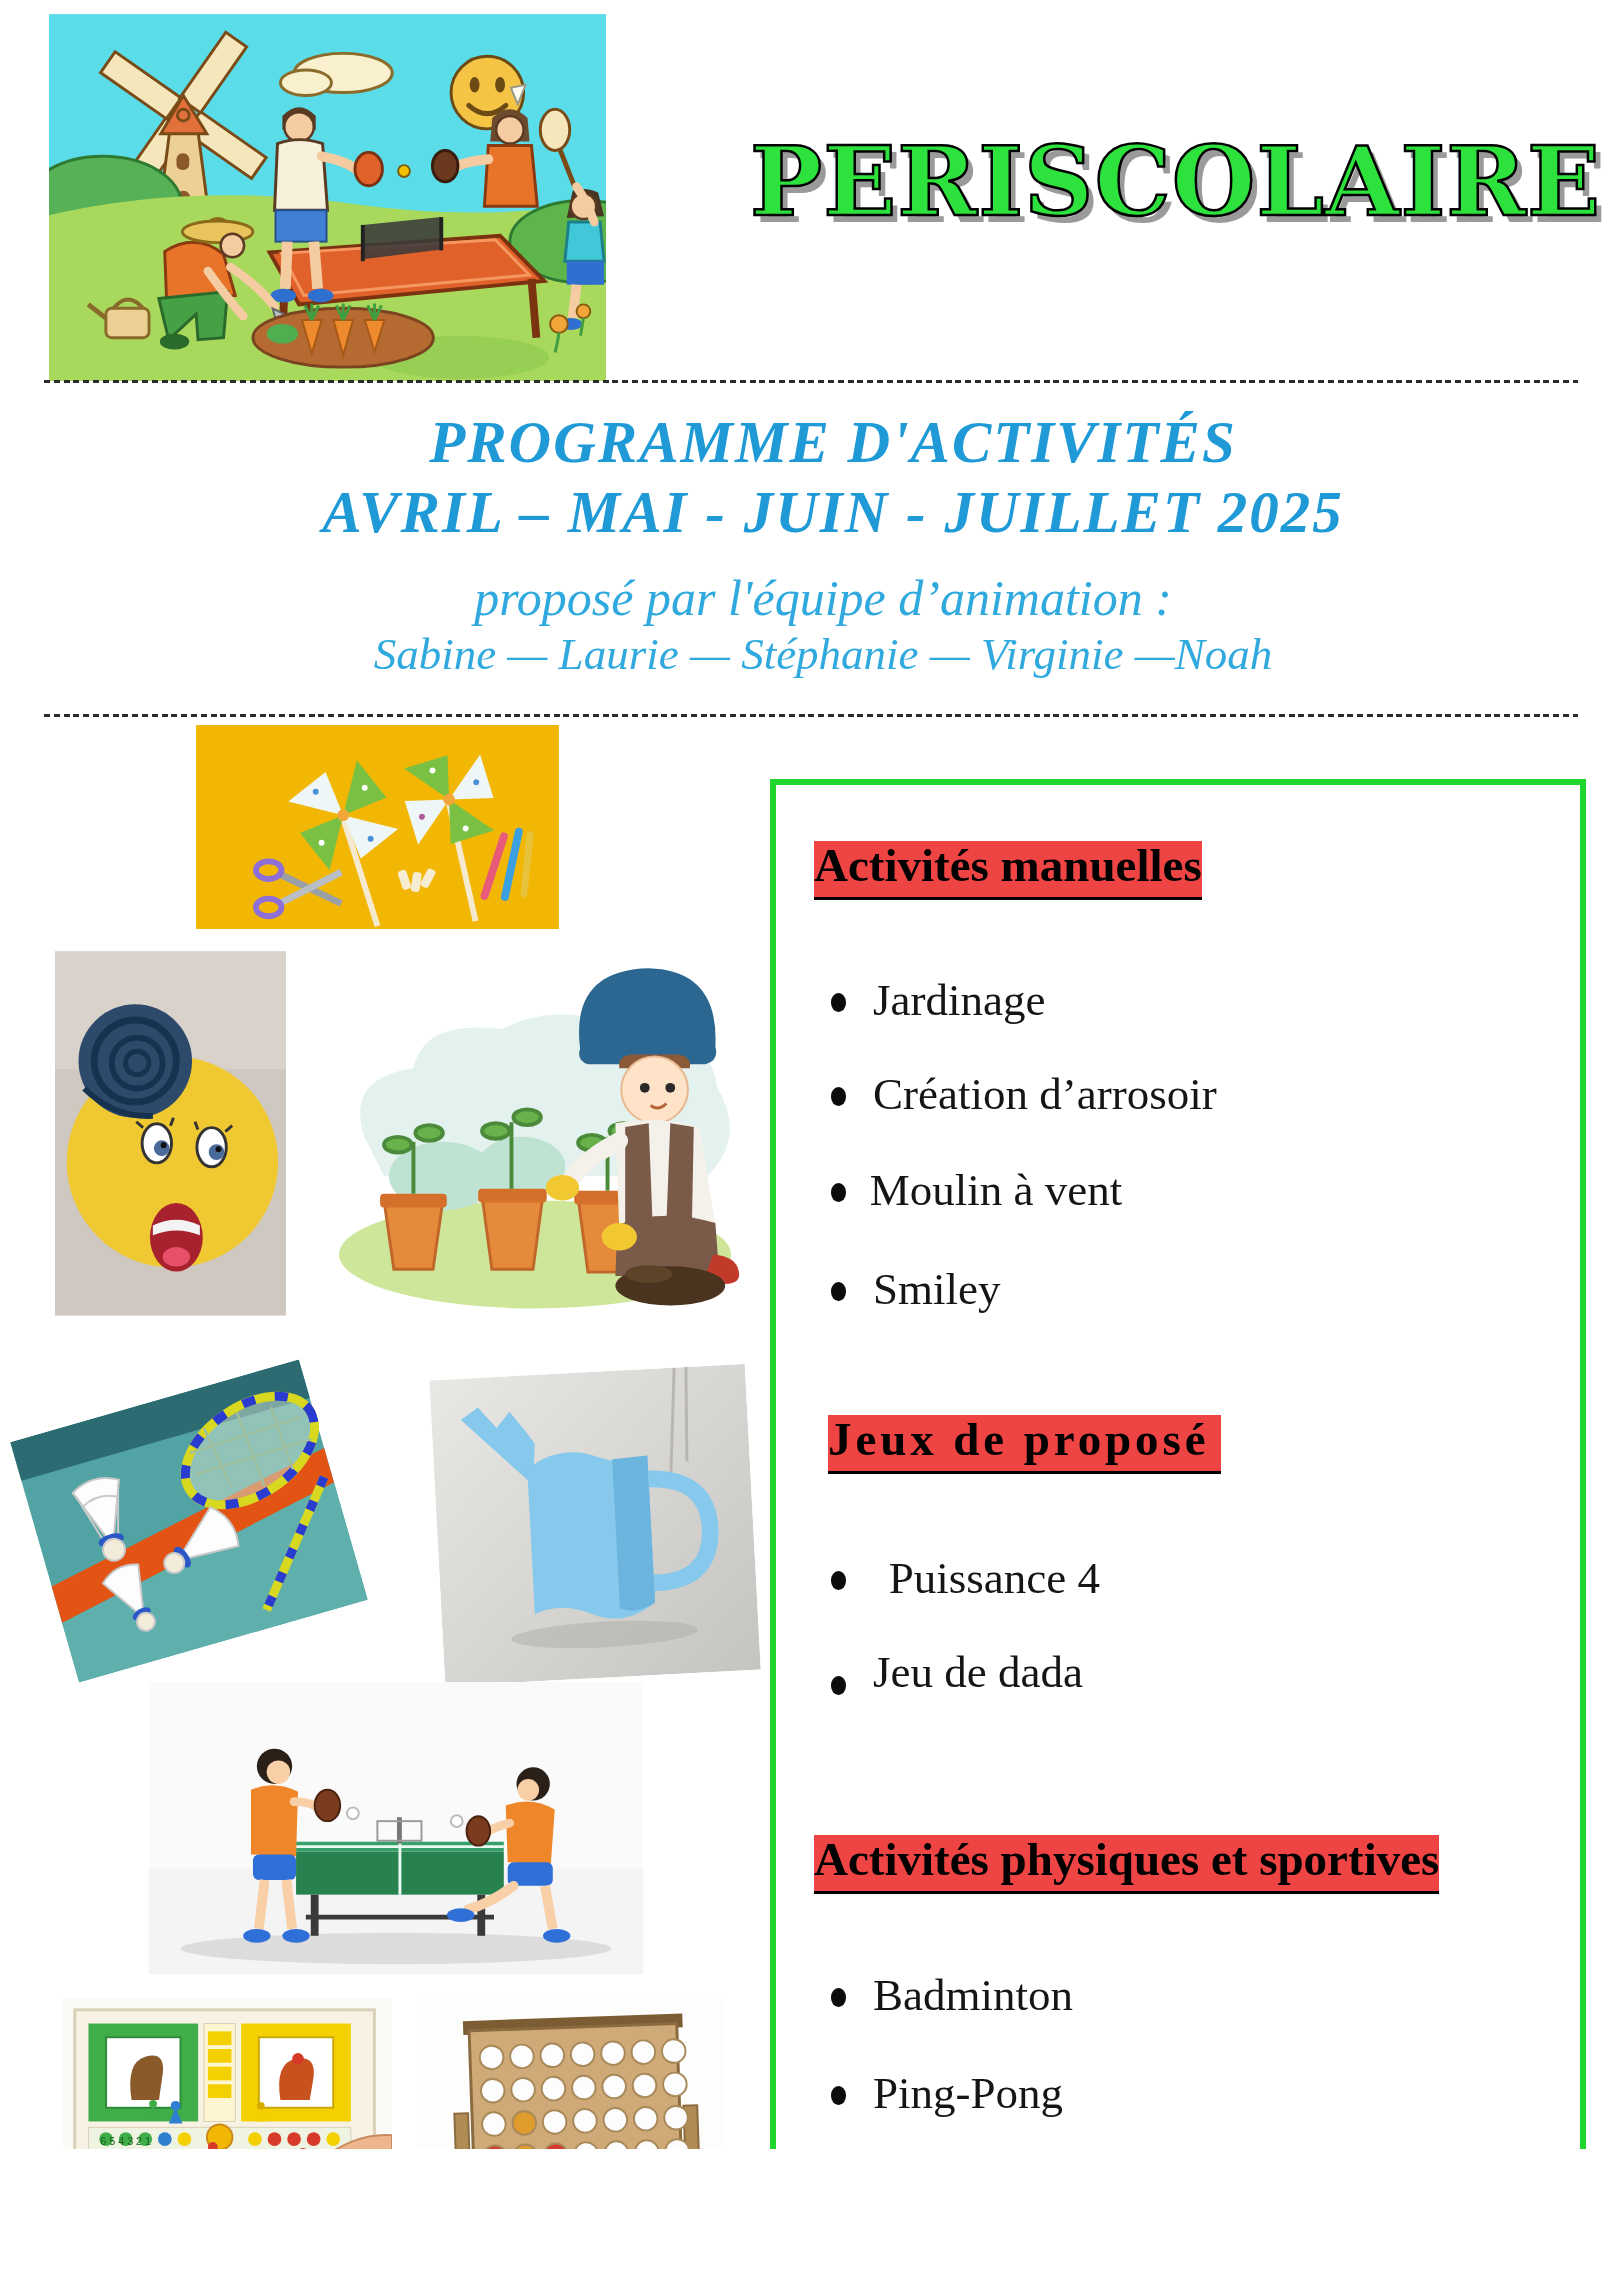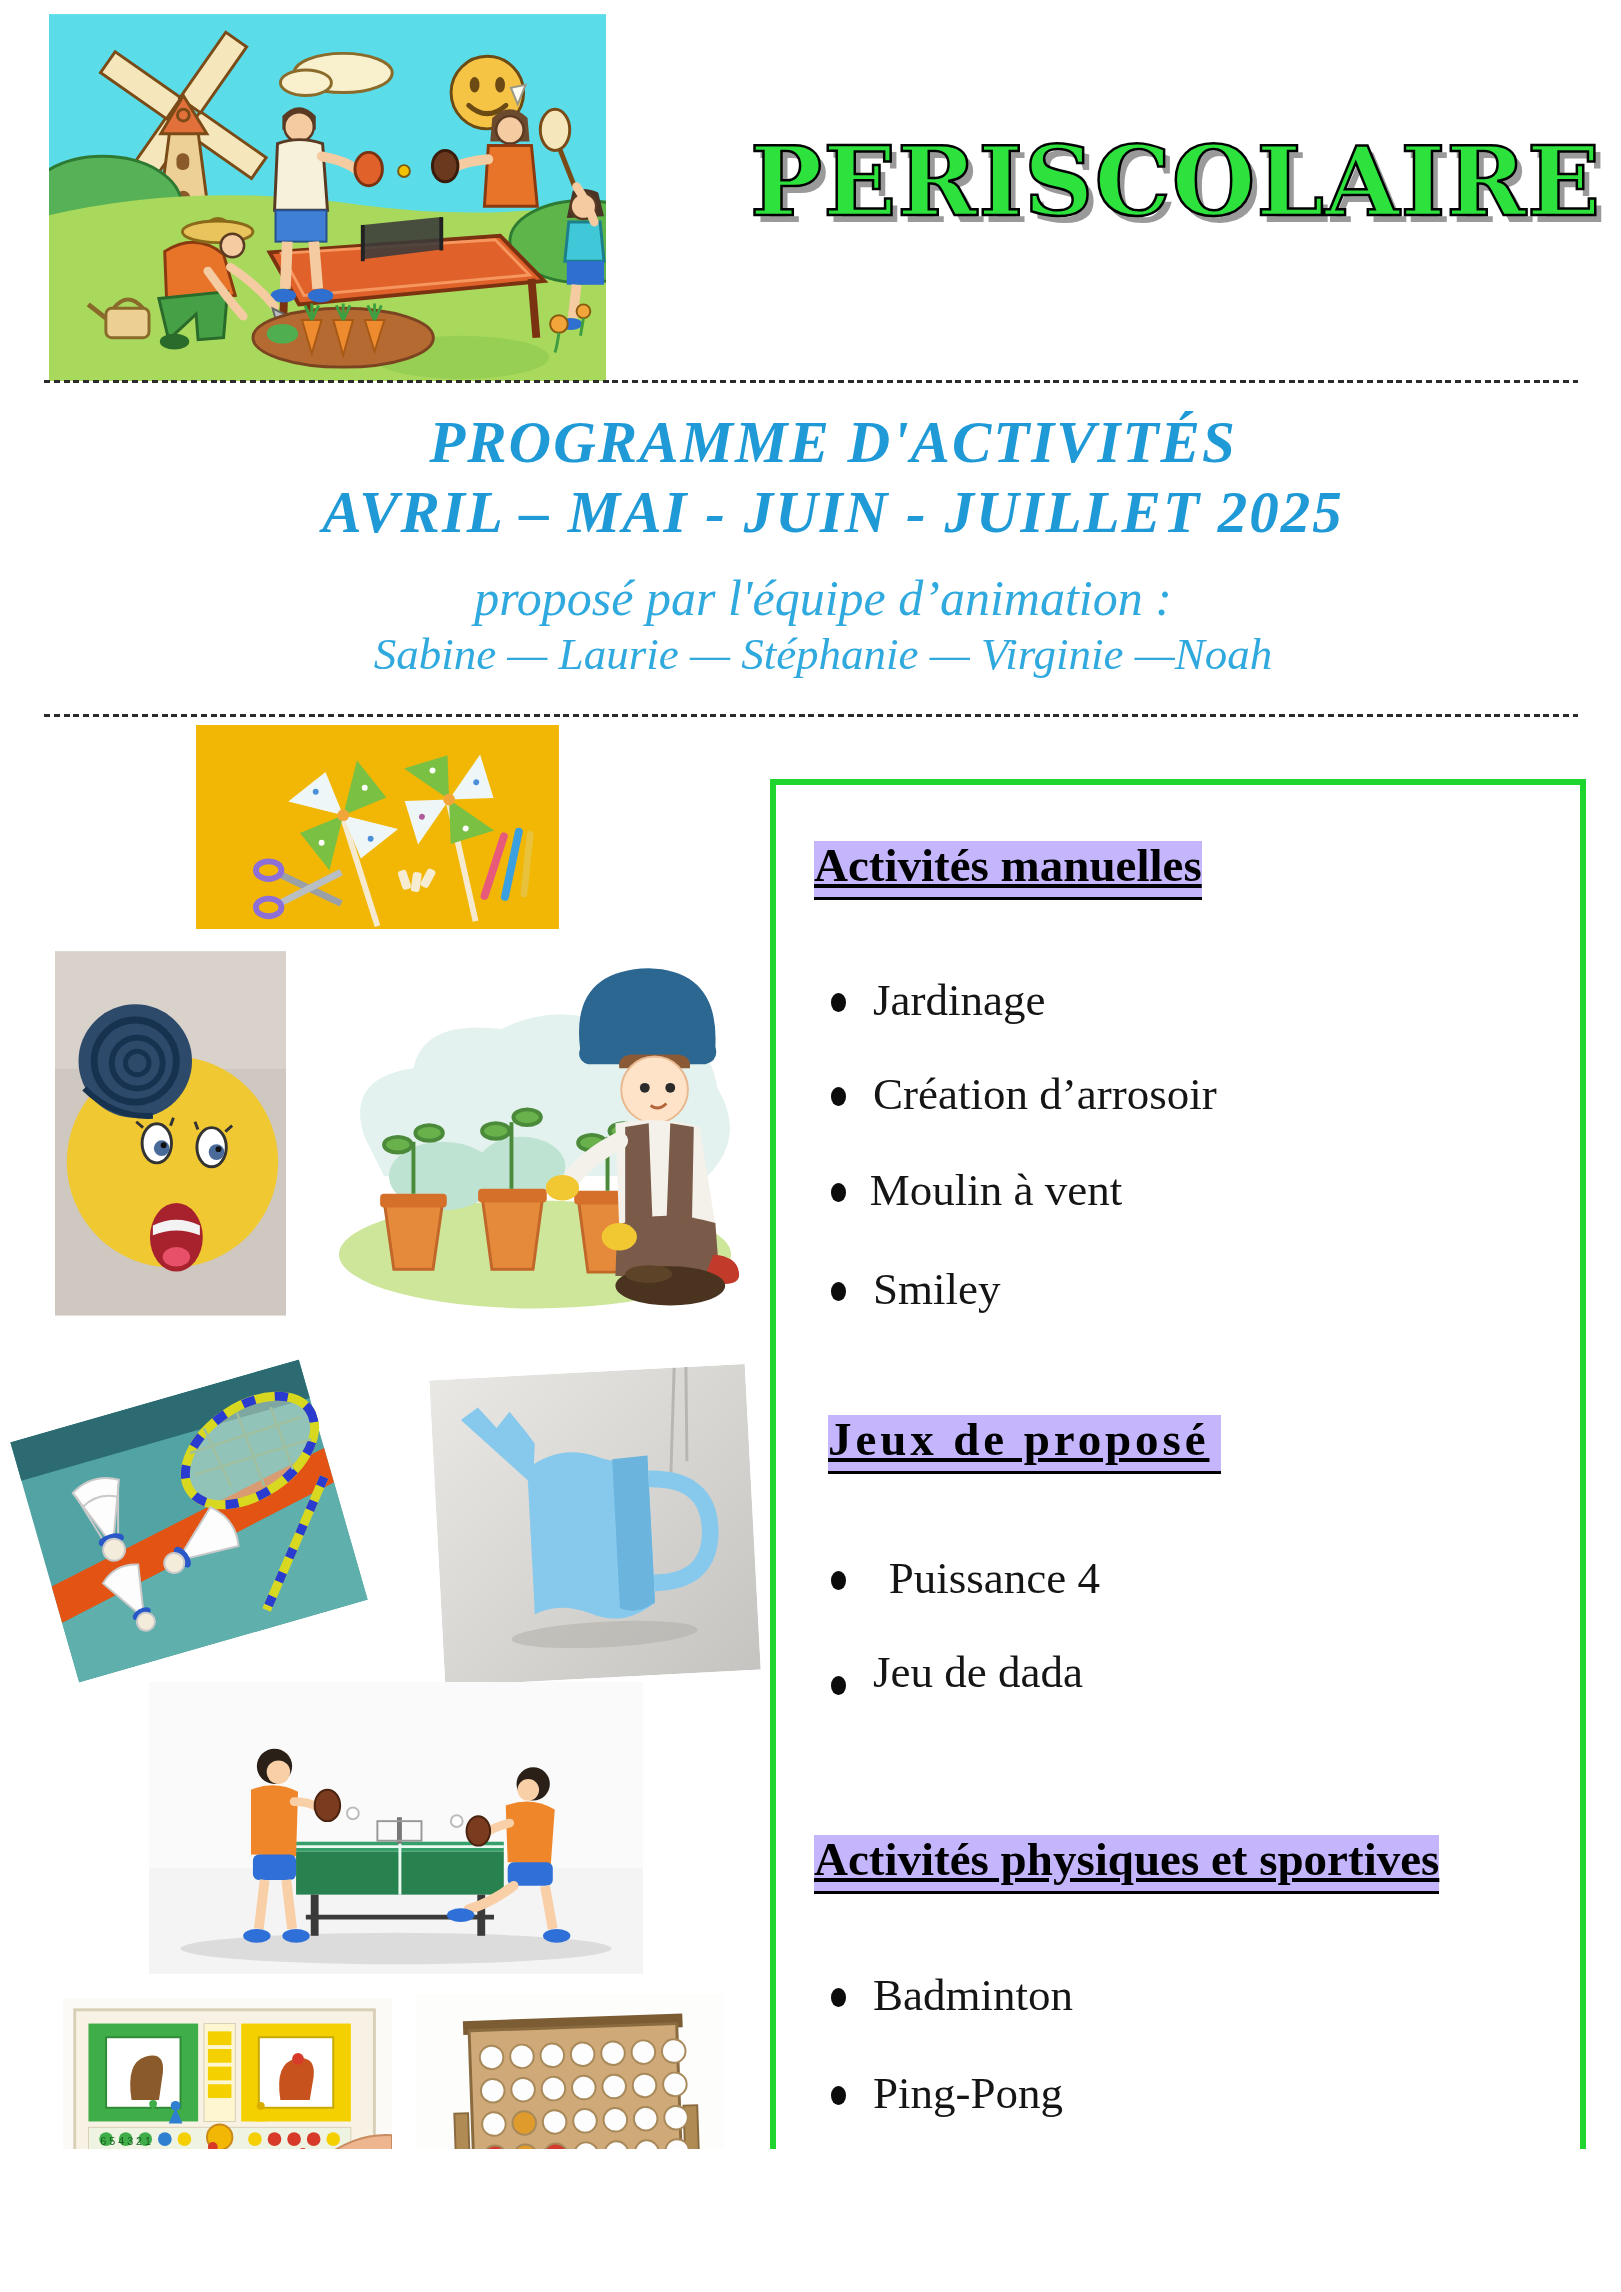--- a/index.html
+++ b/index.html
@@ -27,21 +27,21 @@
   .sub{position:absolute;left:39px;width:1568px;text-align:center;font-style:italic;
        color:#2fa9de;line-height:1.05;}
   #sub-line1{top:572px;font-size:50px;}
   #sub-line2{top:631px;font-size:45px;}
 
   
   #panel{position:absolute;left:770px;top:779px;width:804px;height:1466px;
          border:6.9px solid #1fd52e;background:#fff;}
 
   .sec-h{position:absolute;font-weight:bold;font-size:47px;color:#000;
-         border-bottom:3.9px solid #000;padding-bottom:6.9px;line-height:1.05;background:#c4b5fd;text-decoration:underline;}
+         border-bottom:3.9px solid #000;padding-bottom:6.9px;line-height:1.05;background:#ef4444;}
   #sec-manual{left:814px;top:841px;}
   #sec-jeux{left:828px;top:1415px;letter-spacing:3.9px;padding-right:11.8px;}
   #sec-sport{left:814px;top:1835px;}
 
   .li{position:absolute;left:831px;display:flex;align-items:center;gap:27.4px;
       font-size:45px;color:#151515;line-height:1;}
   .dot{width:14.7px;height:18.6px;border-radius:50%;background:#0c0c0c;flex:none;margin-top:3.9px;}
 
   
   .img{position:absolute;overflow:hidden;}

